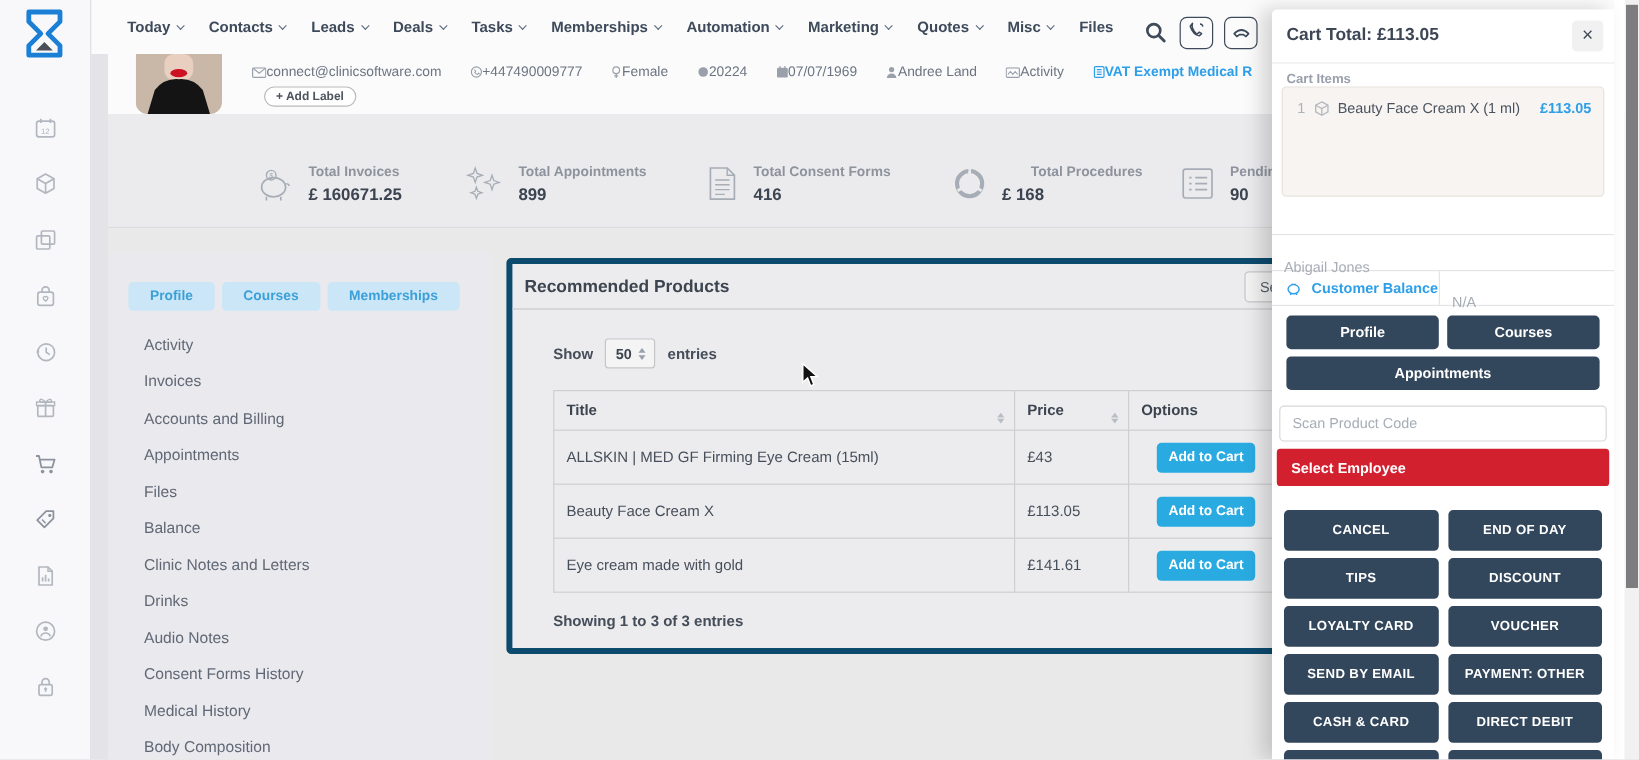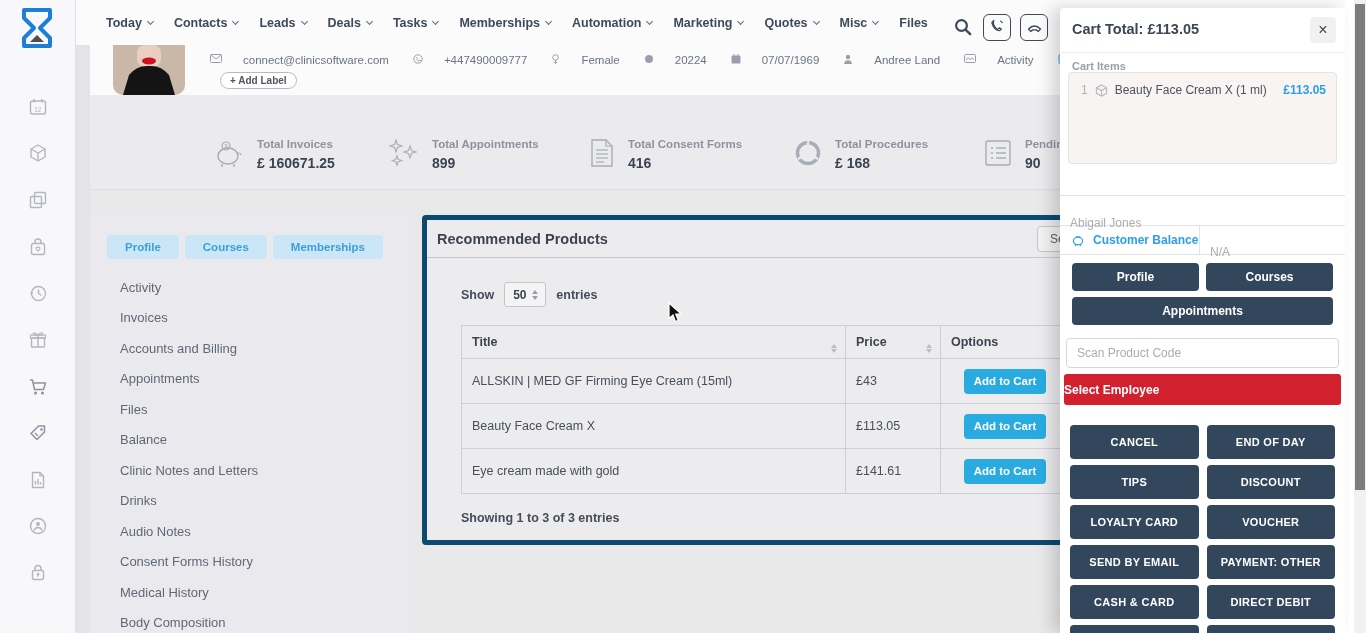--- a/index.html
+++ b/index.html
@@ -22,21 +22,21 @@
   .nav-item { display:flex; align-items:center; font-size:12.5px; font-weight:600; color:#3e4a5a; cursor:pointer; white-space:nowrap; }
   .caret { width:5px; height:5px; border-right:1.5px solid #5c6b7c; border-bottom:1.5px solid #5c6b7c; transform:rotate(45deg); margin-left:6px; margin-bottom:3px; }
   .top-icon-btn { position:absolute; top:14px; width:28px; height:27px; border:1.5px solid #3e4a5a; border-radius:6px; background:#fbfbfc; display:flex; align-items:center; justify-content:center; color:#3e4a5a; }
   .search-glyph { position:absolute; top:18px; left:878px; width:18px; height:18px; color:#3e4a5a; }
 
   
   .patient-strip { left:90px; top:45px; width:1276px; height:50px; background:#fbfbfc; z-index:2; }
   .stats-strip { left:90px; top:95px; width:1276px; height:95px; background:#ebebed; border-bottom:1px solid #dddde0; z-index:2; }
   .photo { left:113px; top:45px; width:72px; height:50px; border-radius:0 0 10px 10px; overflow:hidden; z-index:3; }
   .contact-row { left:210px; top:52px; height:16px; display:flex; align-items:center; gap:24px; z-index:3; white-space:nowrap; }
-  .contact-item { display:flex; gap:21px; font-size:11.5px; color:#6b7480; }
+  .contact-item { display:flex; align-items:center; gap:0; font-size:11.5px; color:#6b7480; }
   .contact-item .ci { color:#9aa0ab; display:flex; }
   .contact-item.vat { color:#2d9fe8; font-weight:600; }
   .contact-item.vat .ci { color:#2d9fe8; }
   .add-label { left:220px; top:72px; height:17px; padding:0 9px; border:1px solid #b9b9bd; border-radius:9px; background:#fff; font-size:10px; font-weight:700; color:#4e555f; display:flex; align-items:center; z-index:3; }
   .stat { top:138px; display:flex; align-items:flex-start; gap:12px; z-index:3; }
   .stat .sicon { color:#a7adb6; }
   .stat .slabel { font-size:11.5px; color:#8d939d; font-weight:600; margin-bottom:4px; white-space:nowrap; }
   .stat .svalue { font-size:14px; color:#3b4450; font-weight:700; }
 
   
@@ -79,21 +79,21 @@
   .ci-name { font-size:12px; color:#4a5360; flex:1; white-space:nowrap; overflow:hidden; }
   .ci-price { font-size:12px; font-weight:700; color:#2d9fe8; }
   .cust-table { position:absolute; left:0; top:187px; width:285px; }
   .cust-row { display:flex; height:30px; border-top:1px solid #e4e4e6; align-items:stretch; }
   .cust-row:last-child { border-bottom:1px solid #e4e4e6; }
   .cust-left { width:140px; display:flex; align-items:center; gap:9px; padding-left:12px; border-right:1px solid #e4e4e6; font-size:12px; font-weight:600; color:#2d9fe8; }
   .cust-right { flex:1; display:flex; align-items:center; padding-left:10px; font-size:12px; color:#a7adb6;margin-top:24px; }
   .navy-btn { position:absolute; height:28px; background:#32465c; border-radius:4px; color:#fff; font-size:12px; font-weight:700; display:flex; align-items:center; justify-content:center; cursor:pointer; }
   .scan-input { position:absolute; left:6px; top:330px; width:273px; height:30px; border:1px solid #d7d7da; border-radius:4px; background:#fff; font-size:12px; color:#4a5360; padding:0 10px; font-family:"Liberation Sans",sans-serif; }
   .scan-input::placeholder { color:#a7adb6; }
-  .select-emp { position:absolute; left:4px; top:366px; width:277px; height:31px; background:#d2202f; border-radius:3px; color:#fff; font-size:12px; font-weight:700; display:flex; align-items:center; cursor:pointer; }
+  .select-emp { position:absolute; left:4px; top:366px; width:277px; height:31px; background:#d2202f; border-radius:3px; color:#fff; font-size:12px; font-weight:700; display:flex; align-items:center; padding-left:12px; cursor:pointer; }
   .pay-grid { position:absolute; left:10px; top:417px; width:265px; display:grid; grid-template-columns:1fr 1fr; column-gap:8px; row-gap:6px; }
   .pay-btn { height:34px; background:#32465c; border-radius:4px; color:#fff; font-size:11px; font-weight:700; letter-spacing:.3px; display:flex; align-items:center; justify-content:center; cursor:pointer; white-space:nowrap; }
 
   
   .scrollbar { left:1354px; top:0; width:12px; height:633px; background:#f1f1f2; z-index:20; }
   .scroll-thumb { position:absolute; left:1px; top:4px; width:10px; height:486px; background:#7d7d7f; }
 
   
   .cursor { left:668px; top:302px; width:16px; height:22px; z-index:40; }
 
@@ -297,21 +297,21 @@
     <span><span class="slabel" style="display:block;">Total Consent Forms</span><span class="svalue">416</span></span>
   </div>
   <div class="abs stat" style="left:793px;">
     <span class="sicon"><svg width="30" height="30" viewBox="0 0 30 30">
           <circle cx="15" cy="15" r="10.5" fill="none" stroke="currentColor" stroke-width="3.4"></circle>
           <line x1="15" y1="1.5" x2="15" y2="8" stroke="#ebebed" stroke-width="2.4"></line>
           <line x1="5" y1="21" x2="11" y2="17.5" stroke="#ebebed" stroke-width="2.4"></line>
           <line x1="25" y1="21" x2="19" y2="17.5" stroke="#ebebed" stroke-width="2.4"></line>
           <path d="M7 7 a11 11 0 0 1 8 -3" fill="none" stroke="currentColor" stroke-width="1" opacity="0.5"></path>
         </svg></span>
-    <span><span class="slabel" style="display:block;">Total Procedures</span><span class="svalue">£ 168</span></span>
+    <span><span class="slabel" style="display:block;margin-left:24px;">Total Procedures</span><span class="svalue">£ 168</span></span>
   </div>
   <div class="abs stat" style="left:983px;">
     <span class="sicon"><svg width="30" height="30" viewBox="0 0 30 30">
           <rect x="3" y="3" width="24" height="24" rx="2" fill="none" stroke="currentColor" stroke-width="1.4"></rect>
           <line x1="8" y1="10" x2="10" y2="10" stroke="currentColor" stroke-width="1.4"></line>
           <line x1="13" y1="10" x2="23" y2="10" stroke="currentColor" stroke-width="1.4"></line>
           <line x1="8" y1="15" x2="10" y2="15" stroke="currentColor" stroke-width="1.4"></line>
           <line x1="13" y1="15" x2="23" y2="15" stroke="currentColor" stroke-width="1.4"></line>
           <line x1="8" y1="20" x2="10" y2="20" stroke="currentColor" stroke-width="1.4"></line>
           <line x1="13" y1="20" x2="23" y2="20" stroke="currentColor" stroke-width="1.4"></line>

